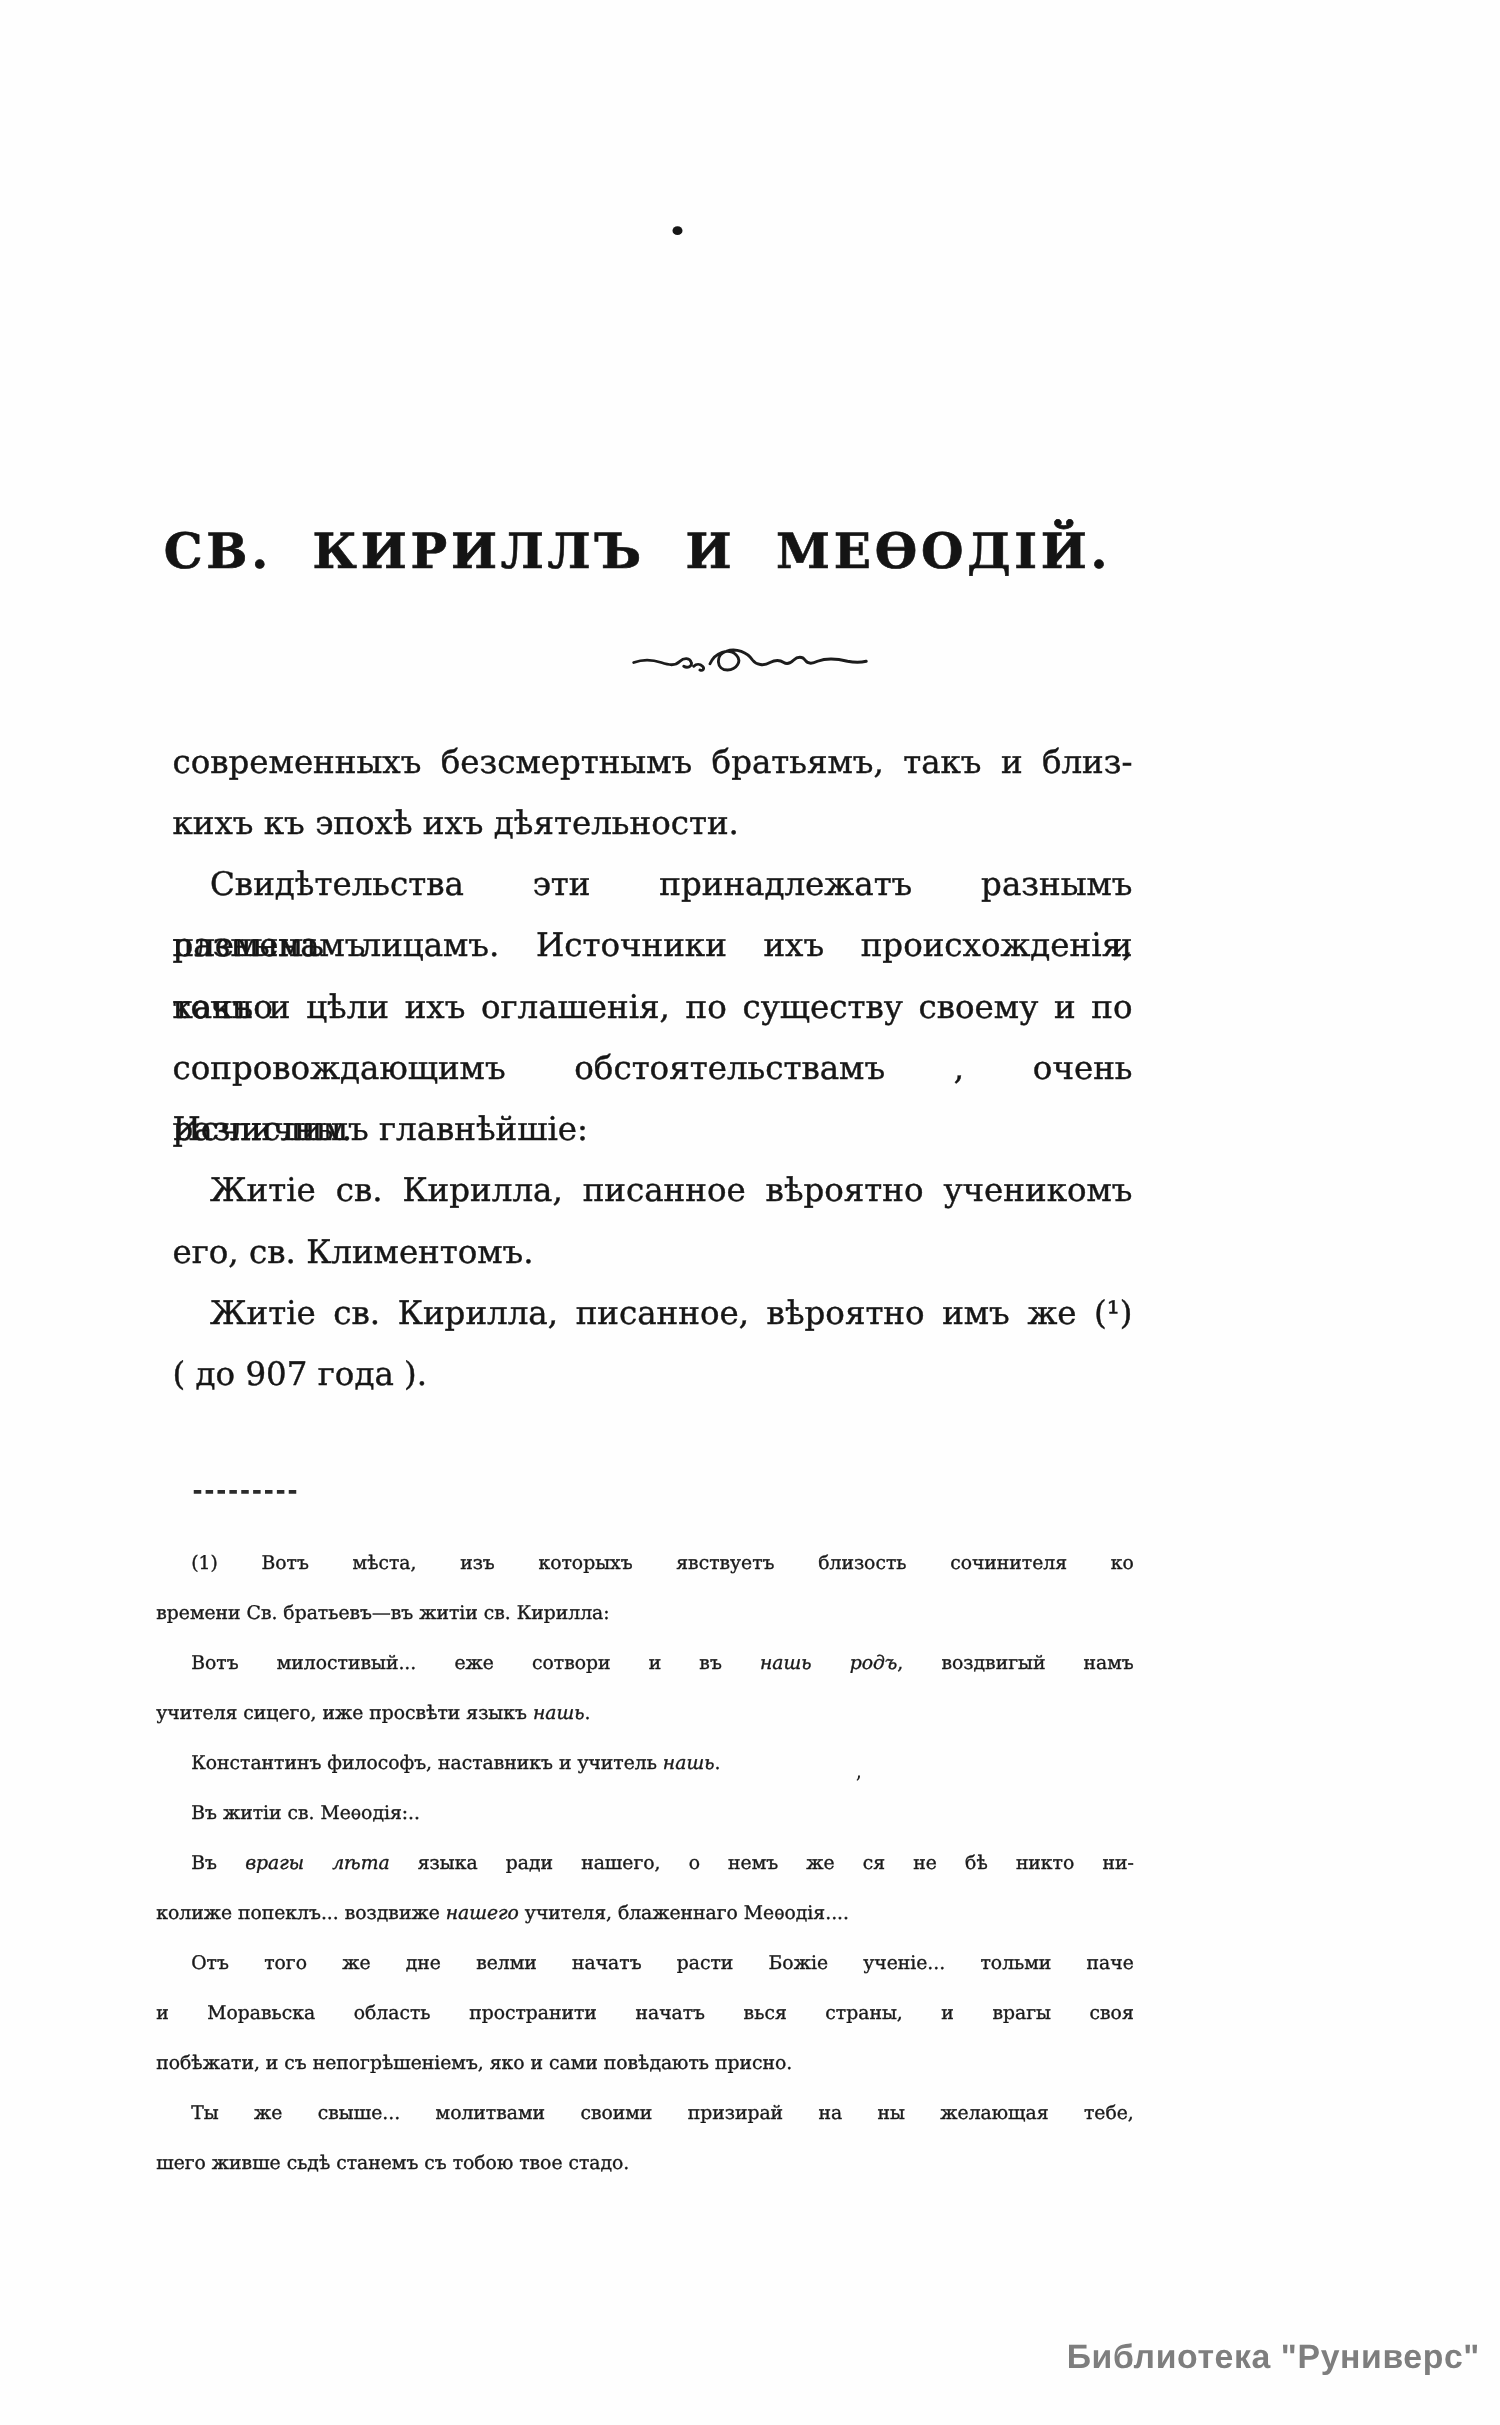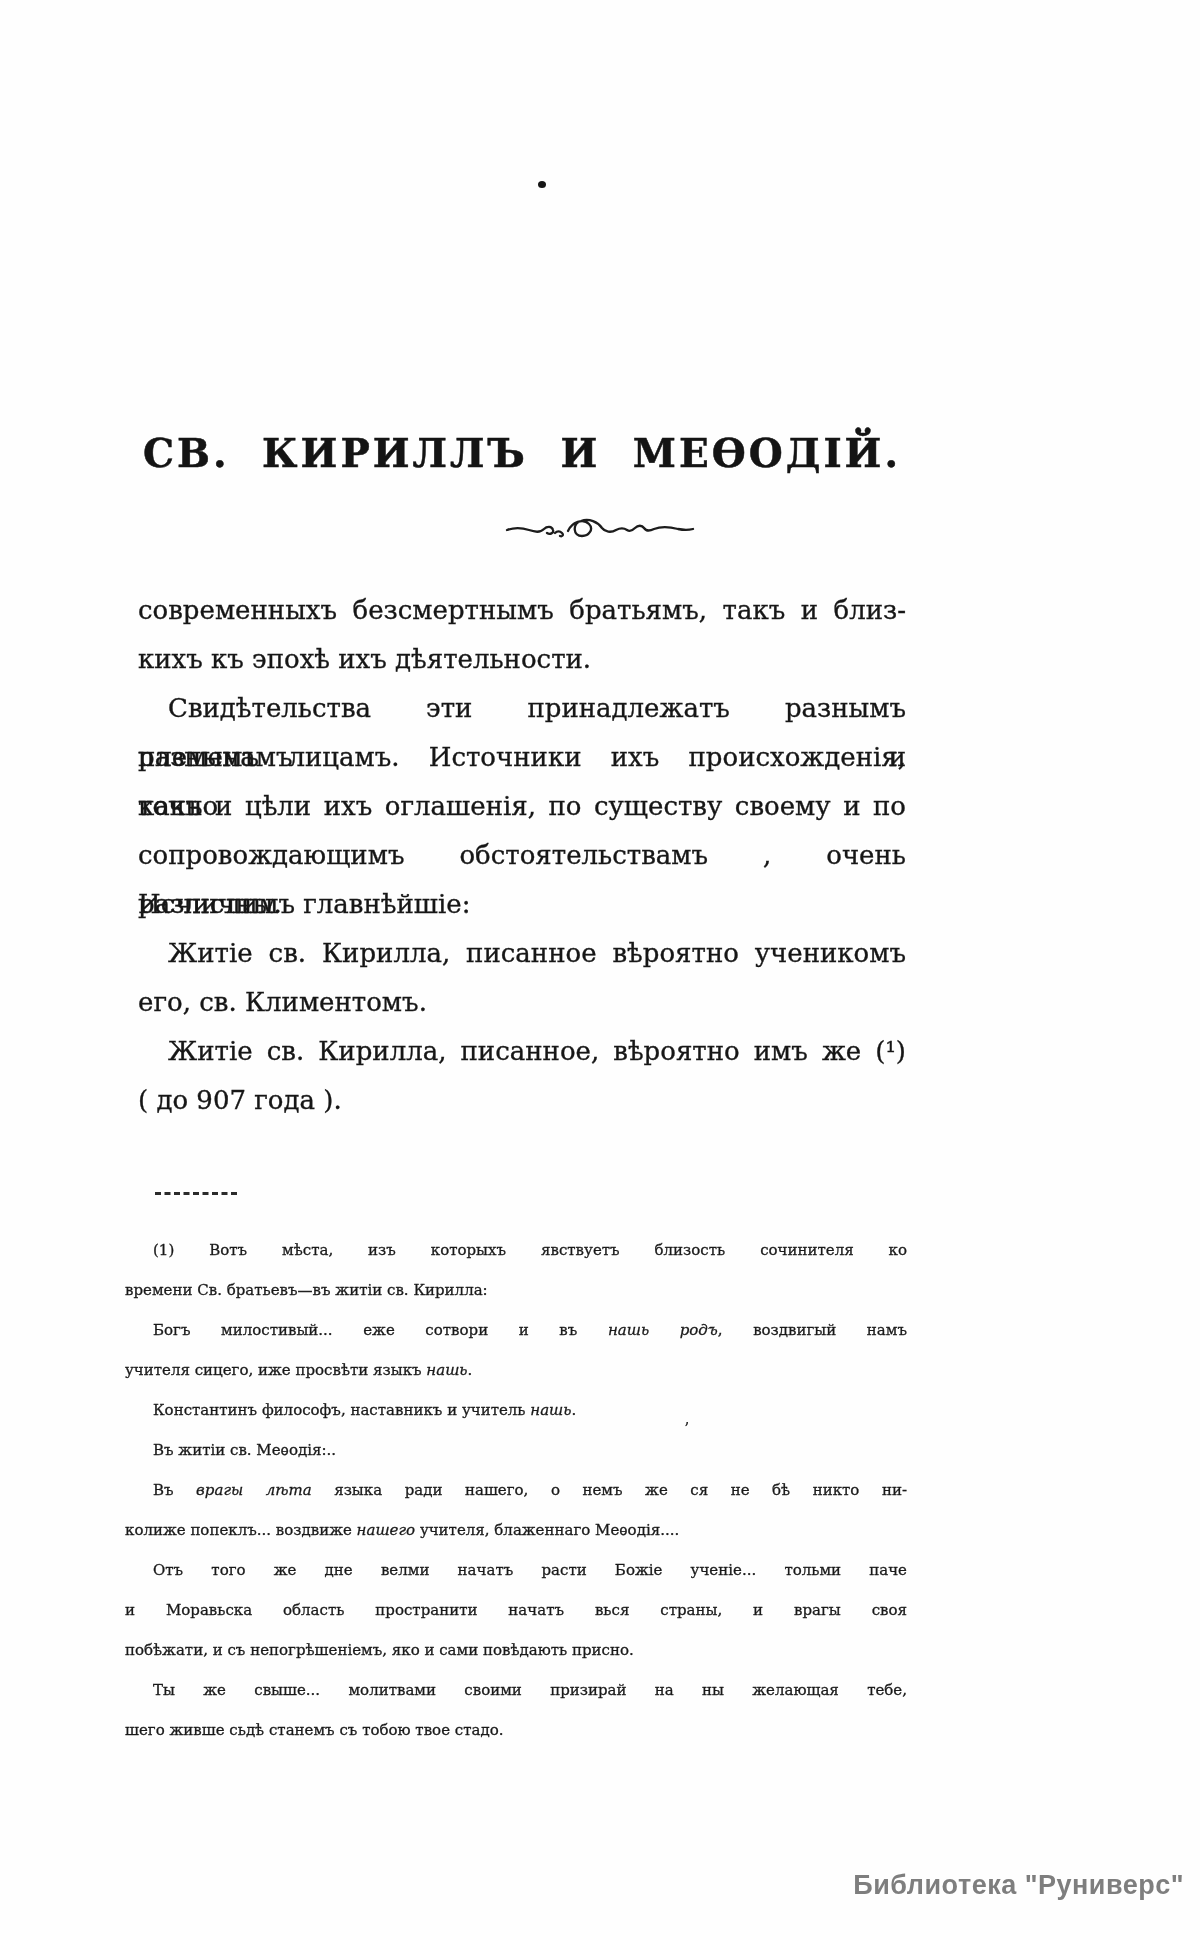--- a/index.html
+++ b/index.html
@@ -13,21 +13,21 @@
   .page{position:absolute;inset:0;background:#fefefe;color:#1a1a1a;}
 
   .top-dot{
     position:absolute;left:538px;top:181px;
     width:8px;height:7px;border-radius:50%;
     background:#161616;
   }
 
   .title{
     position:absolute;left:110px;top:418px;width:800px;
-    margin:12px;text-align:center;
+    margin:0;text-align:center;
     font-size:39px;font-weight:bold;
     letter-spacing:3px;word-spacing:16px;
     color:#141414;
     -webkit-text-stroke:0.5px #141414;
     white-space:nowrap;
   }
 
   .flourish{position:absolute;left:505px;top:514px;width:190px;height:26px;}
   .flourish svg{display:block;}
 
@@ -98,21 +98,21 @@
       <div class="line"><span>( до 907 года ).</span></div>
     </div>
 
   <div class="fn-sep"></div>
 
   <span class="stray">’</span>
 
   <div class="footnote">
       <div class="line indent just"><span>(1) Вотъ мѣста, изъ которыхъ явствуетъ близость сочинителя ко</span></div>
       <div class="line"><span>времени Св. братьевъ—въ житіи св. Кирилла:</span></div>
-      <div class="line indent just"><span>Богъ милостивый... еже сотвори и въ </span><span class="it">нашь родъ</span><span>, воздвигый намъ</span></div>
+      <div class="line indent just"><span>Вотъ милостивый... еже сотвори и въ </span><span class="it">нашь родъ</span><span>, воздвигый намъ</span></div>
       <div class="line"><span>учителя сицего, иже просвѣти языкъ </span><span class="it">нашь</span><span>.</span></div>
       <div class="line indent"><span>Константинъ философъ, наставникъ и учитель </span><span class="it">нашь</span><span>.</span></div>
       <div class="line indent"><span>Въ житіи св. Меѳодія:..</span></div>
       <div class="line indent just"><span>Въ </span><span class="it">врагы лѣта</span><span> языка ради нашего, о немъ же ся не бѣ никто ни-</span></div>
       <div class="line"><span>колиже попеклъ... воздвиже </span><span class="it">нашего</span><span> учителя, блаженнаго Меѳодія....</span></div>
       <div class="line indent just"><span>Отъ того же дне велми начатъ расти Божіе ученіе... тольми паче</span></div>
       <div class="line just"><span>и Моравьска область пространити начатъ вься страны, и врагы своя</span></div>
       <div class="line"><span>побѣжати, и съ непогрѣшеніемъ, яко и сами повѣдають присно.</span></div>
       <div class="line indent just"><span>Ты же свыше... молитвами своими призирай на ны желающая тебе,</span></div>
       <div class="line"><span>шего живше сьдѣ станемъ съ тобою твое стадо.</span></div>

